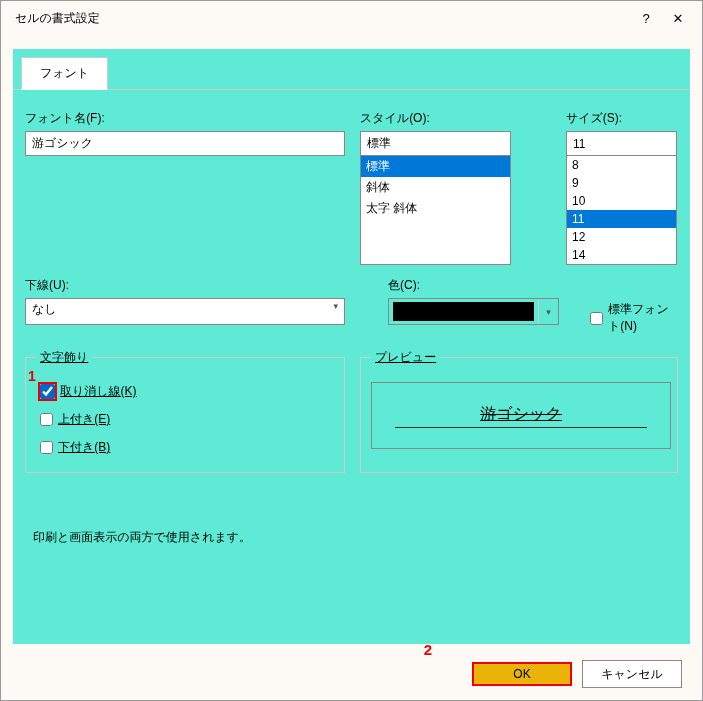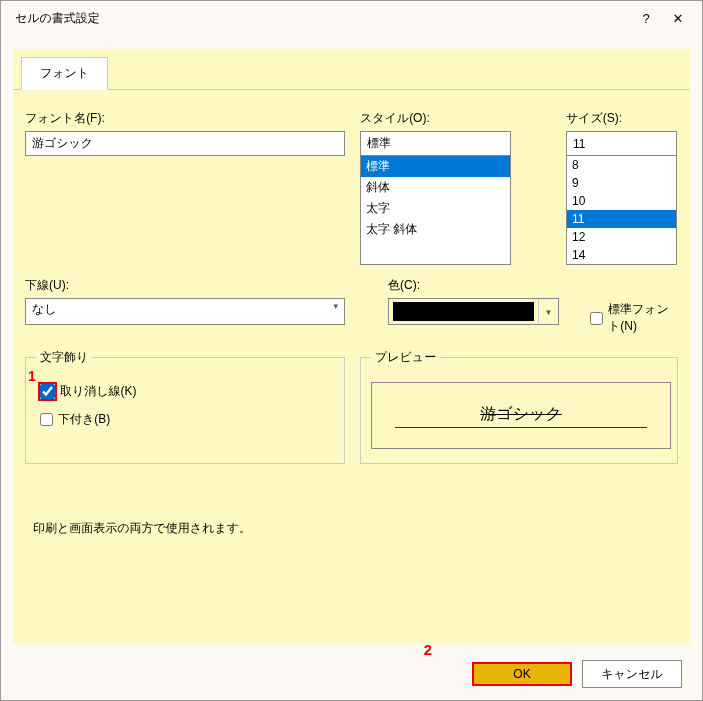--- a/index.html
+++ b/index.html
@@ -1,20 +1,20 @@
 <!DOCTYPE html>
 <html><head>
 <meta charset="utf-8">
 <style>
 * { box-sizing: border-box; margin: 0; padding: 0; font-family: "Yu Gothic", "Meiryo", sans-serif; font-size: 12px; }
 body { background: #fdfaf5; width: 703px; height: 701px; position: relative; border: 1px solid #999; }
 .titlebar { height: 35px; display: flex; align-items: center; padding: 0 8px 0 14px; }
 .titlebar .title { flex: 1; font-size: 12px; }
 .titlebar .btn { width: 32px; height: 28px; display: flex; align-items: center; justify-content: center; font-size: 13px; font-family: Arial; }
-.content { background: #fef9c3; position: absolute; left: 12px; right: 12px; top: 48px; bottom: 56px; padding: 0; }
+.content { background: #5eead4; position: absolute; left: 12px; right: 12px; top: 48px; bottom: 56px; padding: 0; }
 .tabs { display: flex; padding: 8px 0 0 8px; }
 .tab { padding: 7px 18px; border: 1px solid #ccc; border-bottom: 1px solid #fff; background: #fff; position: relative; z-index: 2; font-size: 12px; }
 .tabpanel { border-top: 1px solid #ccc; margin-top: -1px; padding: 20px 12px 12px 12px; }
 .cols { display: flex; gap: 15px; }
 .col-font { flex: 0 0 320px; }
 .col-style { flex: 0 0 151px; }
 .col-size { flex: 0 0 151px; padding-left: 40px; }
 .label { margin-bottom: 4px; font-size: 12px; }
 .textinput { width: 100%; height: 25px; border: 1px solid #888; padding: 2px 6px; font-size: 12px; }
 .listbox { width: 100%; height: 110px; border: 1px solid #888; overflow-y: scroll; background: #fff; margin-top: -1px; }
@@ -25,21 +25,21 @@
 .col-color { flex: 0 0 171px; margin-left: 12px; }
 .col-normal { flex: 1; padding-top: 24px; }
 .select { width: 100%; height: 27px; border: 1px solid #888; padding: 2px 6px; background: #fff; display: flex; justify-content: space-between; }
 .select .arrow { font-size: 9px; color: #555; }
 .color-select { display: flex; align-items: center; height: 27px; border: 1px solid #888; }
 .color-swatch { flex: 1; height: 19px; margin: 2px 4px; background: #000; }
 .color-select .arrow { width: 20px; text-align: center; font-size: 9px; color: #555; border-left: 1px solid #ccc; height: 100%; display: flex; align-items: center; justify-content: center; }
 .checkboxwrap { display: flex; align-items: center; gap: 5px; }
 .checkboxwrap input { width: 15px; height: 15px; }
 .row3 { display: flex; gap: 15px; margin-top: 14px; }
-fieldset { border: 1px solid #ccc; padding: 12px 6px 14px 10px; }
+fieldset { border: 1px solid #ccc; padding: 12px 6px 14px 10px; text-decoration: underline; }
 fieldset legend { padding: 0 4px; font-size: 12px; }
 .fs-effects { flex: 0 0 320px; }
 .fs-preview { flex: 1; }
 .effect-row { display: flex; align-items: center; gap: 5px; margin: 5px 0 11px 4px; position: relative; }
 .annot1 { position: absolute; left: -12px; top: -15px; color: #e00; font-weight: bold; font-size: 14px; }
 .strikecheck { width: 15px; height: 15px; accent-color: #0066cc; outline: 2px solid #e00; outline-offset: 0; }
 .preview-box { border: 1px solid #888; height: 67px; display: flex; align-items: center; justify-content: center; margin-top: 4px; }
 .preview-text { font-size: 16px; text-decoration: line-through; border-bottom: 1px solid #333; padding: 0 85px 2px 85px; position: relative; }
 .bottom-text { margin-top: 55px; padding-left: 8px; line-height: 1.6; }
 .footer { position: absolute; bottom: 12px; right: 20px; display: flex; gap: 10px; align-items: center; }
@@ -69,21 +69,20 @@
       <div class="col-font">
         <div class="label"><span>フォント名(F):</span></div>
         <input class="textinput" value="游ゴシック" style="">
       </div>
       <div class="col-style">
         <div class="label"><span>スタイル(O):</span></div>
         <input class="textinput" value="標準" style="">
         <div class="listbox">
           <div class="item selected">標準</div>
           <div class="item">斜体</div>
-          <div class="item">太字</div>
           <div class="item">太字 斜体</div>
         </div>
       </div>
       <div class="col-size">
         <div class="label"><span>サイズ(S):</span></div>
         <input class="textinput" value="11" style="">
         <div class="listbox">
           <div class="item">8</div>
           <div class="item">9</div>
           <div class="item">10</div>
@@ -118,20 +117,24 @@
     </div>
 
     <div class="row3">
       <fieldset class="fs-effects">
         <legend>文字飾り</legend>
         <div class="effect-row">
           <span class="annot1">1</span>
           <input type="checkbox" class="strikecheck" checked="" style="">
           <span>取り消し線(K)</span>
         </div>
+        <div class="effect-row">
+          <input type="checkbox" style="">
+          <span>上付き(E)</span>
+        </div>
         <div class="effect-row" style="margin-bottom:2px;">
           <input type="checkbox" style="">
           <span>下付き(B)</span>
         </div>
       </fieldset>
       <fieldset class="fs-preview">
         <legend>プレビュー</legend>
         <div class="preview-box">
           <span class="preview-text">游ゴシック</span>
         </div>

